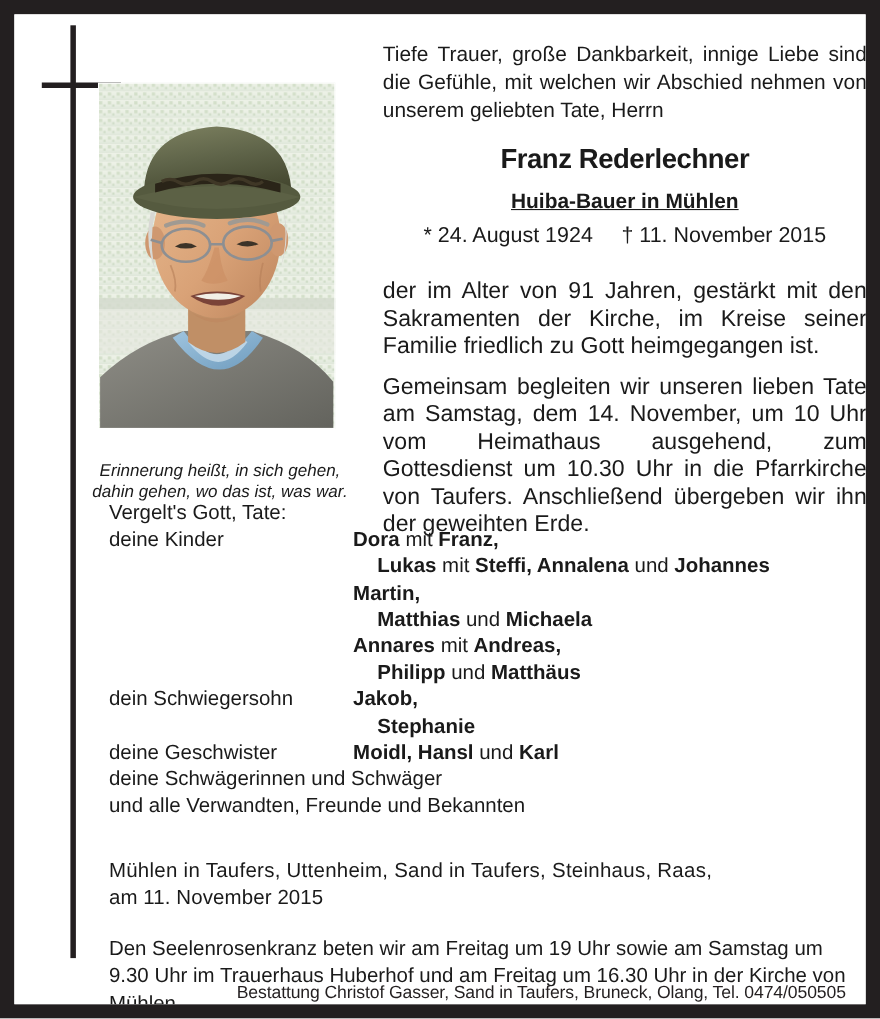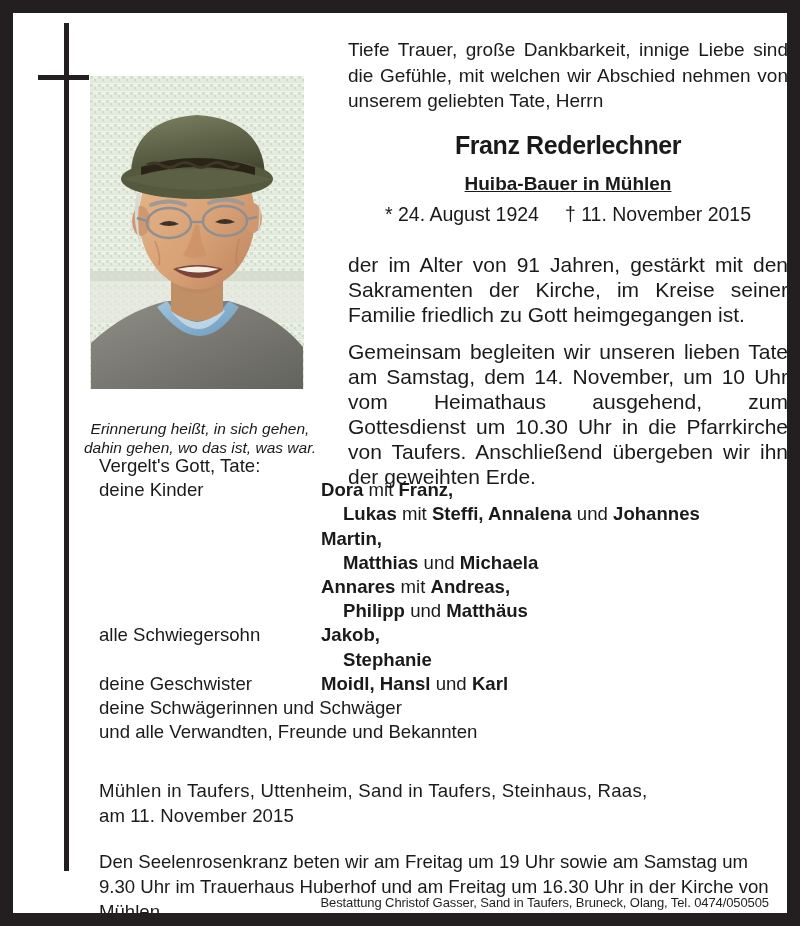--- a/index.html
+++ b/index.html
@@ -173,21 +173,21 @@
     font-size: 18.6px;
     line-height: 25px;
     text-align: left;
   }
 
   
   .footer {
     position: absolute;
     right: 18px;
     bottom: 4px;
-    font-size: 13px;
+    font-size: 16px;
     line-height: 13px;
     letter-spacing: -0.1px;
     text-align: right;
     color: #231f20;
   }
 </style>
 </head>
 <body>
 
 <div class="notice">
@@ -319,21 +319,21 @@
           </div>
           <div class="fam-row">
             <div class="fam-label"></div>
             <div class="fam-names"><b>Annares</b><span> mit </span><b>Andreas,</b></div>
           </div>
           <div class="fam-row">
             <div class="fam-label"></div>
             <div class="fam-names indent"><b>Philipp</b><span> und </span><b>Matthäus</b></div>
           </div>
           <div class="fam-row">
-            <div class="fam-label">alle Schwiegersohn</div>
+            <div class="fam-label">dein Schwiegersohn</div>
             <div class="fam-names"><b>Jakob,</b></div>
           </div>
           <div class="fam-row">
             <div class="fam-label"></div>
             <div class="fam-names indent"><b>Stephanie</b></div>
           </div>
           <div class="fam-row">
             <div class="fam-label">deine Geschwister</div>
             <div class="fam-names"><b>Moidl, Hansl</b><span> und </span><b>Karl</b></div>
           </div>

